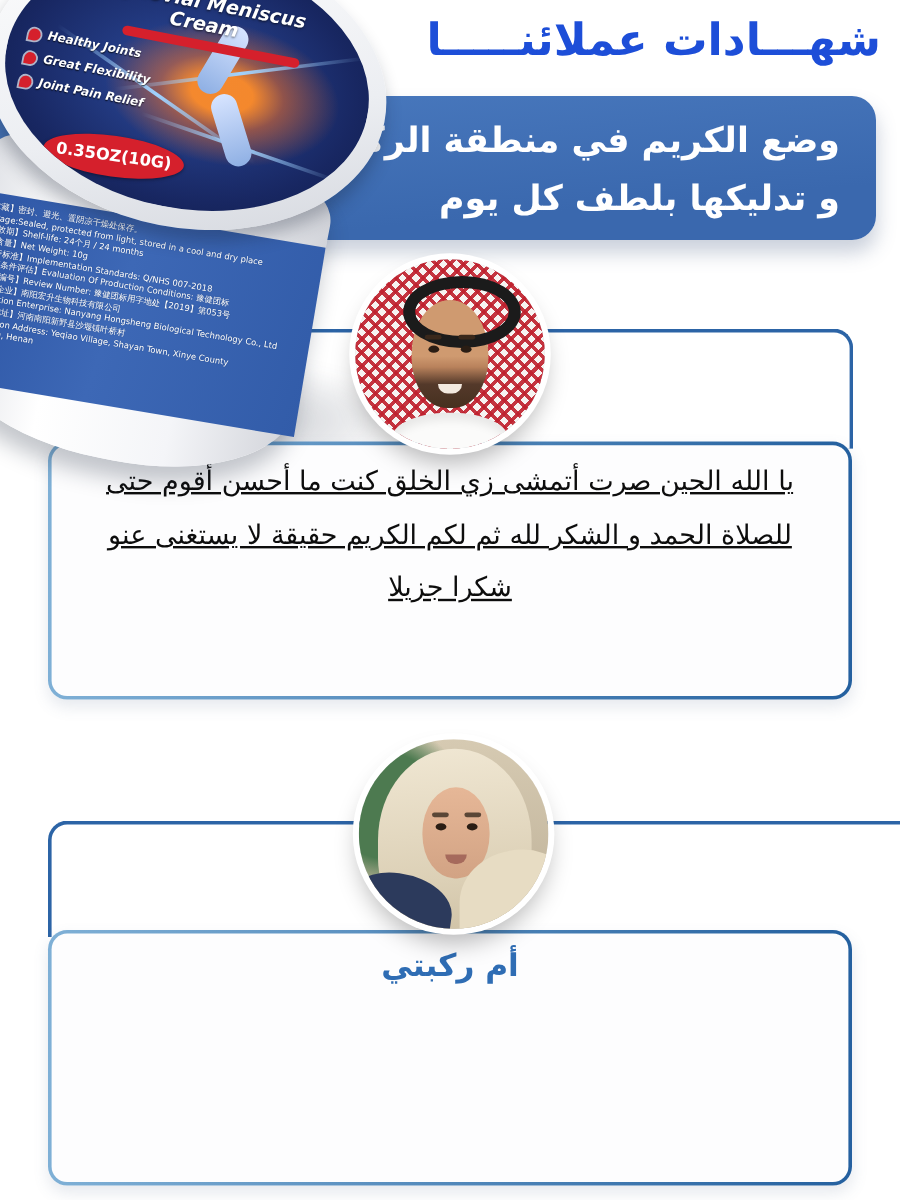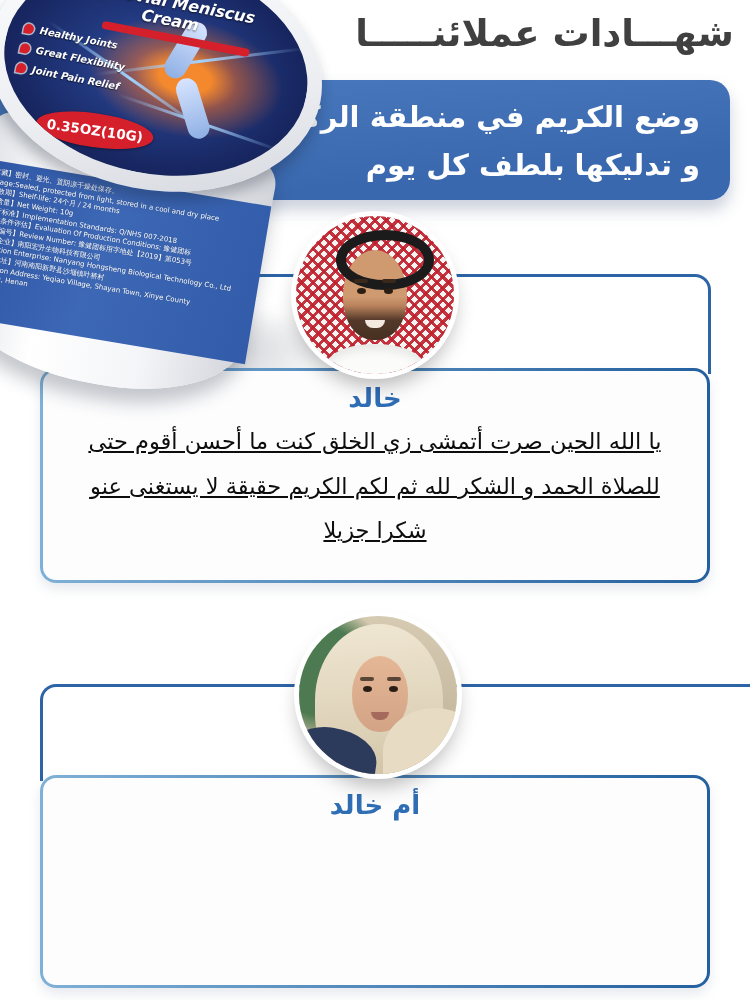--- a/index.html
+++ b/index.html
@@ -1,21 +1,21 @@
 <!DOCTYPE html>
 <html lang="ar"><head>
 <meta charset="utf-8">
 <style>
   html,body{margin:0;padding:0;background:#fff;}
   .stage{position:relative;width:750px;height:1000px;overflow:hidden;background:#fff;
          font-family:"DejaVu Sans",sans-serif;}
 
   
   .headline{position:absolute;top:12px;right:16px;font-size:37px;font-weight:bold;
-            color:#404040;direction:rtl;white-space:nowrap;z-index:3;}
+            color:#1d4ed8;direction:rtl;white-space:nowrap;z-index:3;}
 
   
   .banner{position:absolute;top:80px;left:-30px;width:760px;height:120px;border-radius:20px;
           background:linear-gradient(175deg,#4a7abf,#3a68ae 75%);
           box-shadow:0 10px 16px rgba(70,90,130,.28);z-index:3;
           direction:rtl;text-align:right;color:#fff;font-weight:bold;font-size:29px;
           padding:13px 30px 0 0;box-sizing:border-box;line-height:48px;}
 
   
   .connector{position:absolute;z-index:2;}
@@ -126,28 +126,27 @@
   <div class="banner">
     <div>وضع الكريم في منطقة الركبة</div>
     <div>و تدليكها بلطف كل يوم</div>
   </div>
 
   <div class="connector c1"></div>
   <div class="connector c2"></div>
 
   <div class="card card1">
     <div class="card-inner">
-      <div class="t-name">خالد</div>
       <p class="t-text">يا الله الحين صرت أتمشى زي الخلق كنت ما أحسن أقوم حتى للصلاة الحمد و الشكر لله ثم لكم الكريم حقيقة لا يستغنى عنو شكرا جزيلا</p>
     </div>
   </div>
 
   <div class="card card2">
     <div class="card-inner">
-      <div class="t-name">أم خالد</div>
+      <div class="t-name">أم ركبتي</div>
     </div>
   </div>
 
   <div class="avatar a1">
     <div class="shemagh"></div>
     <div class="face-m"></div>
     <div class="agal"></div>
     <div class="brow l"></div>
     <div class="brow r"></div>
     <div class="eye l"></div>

